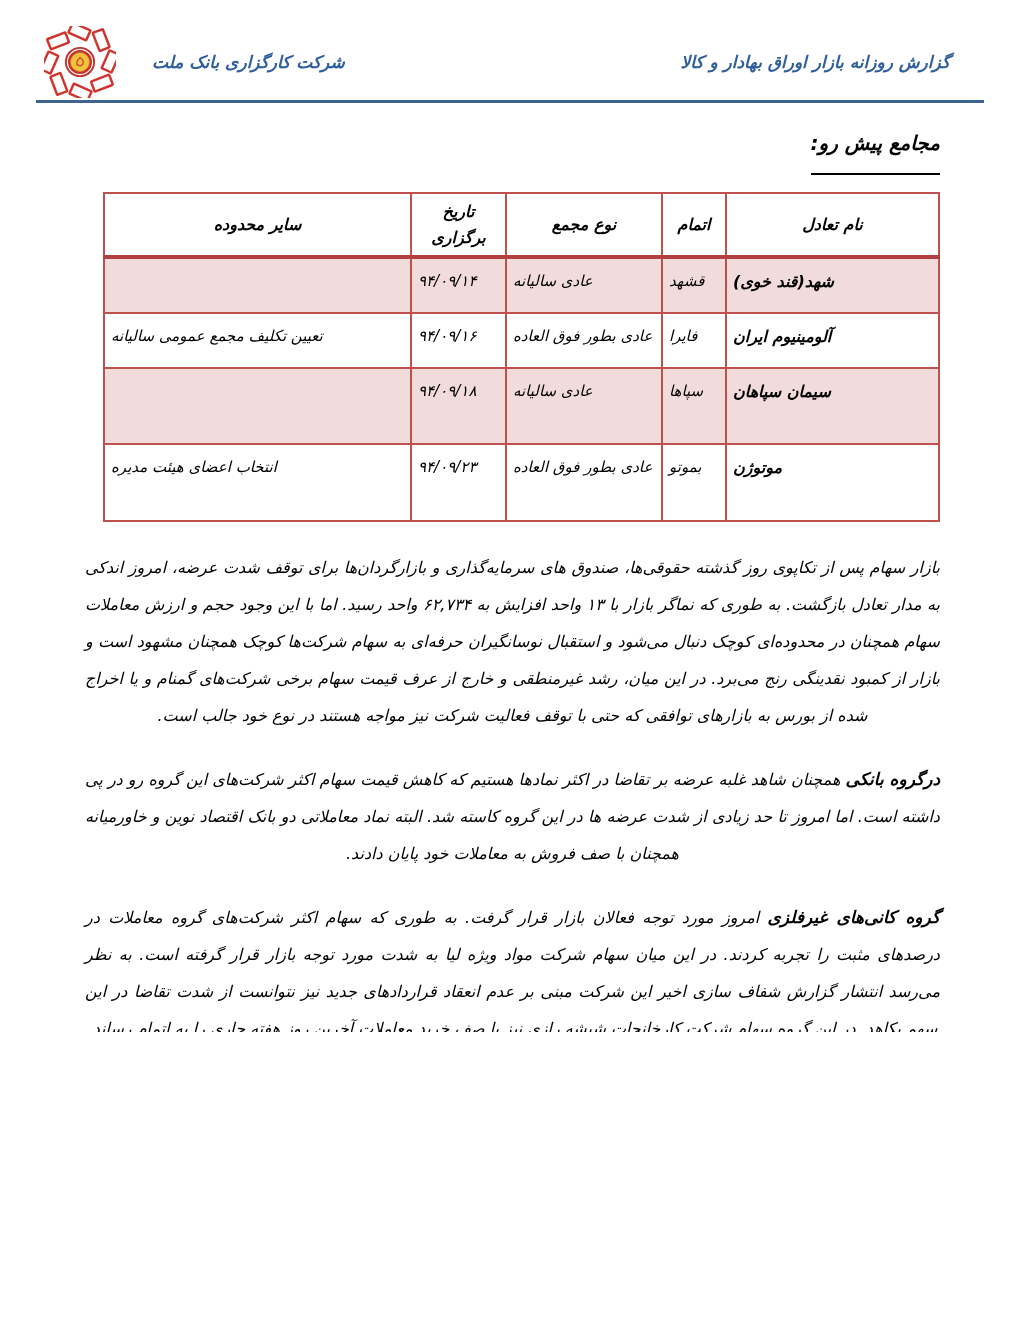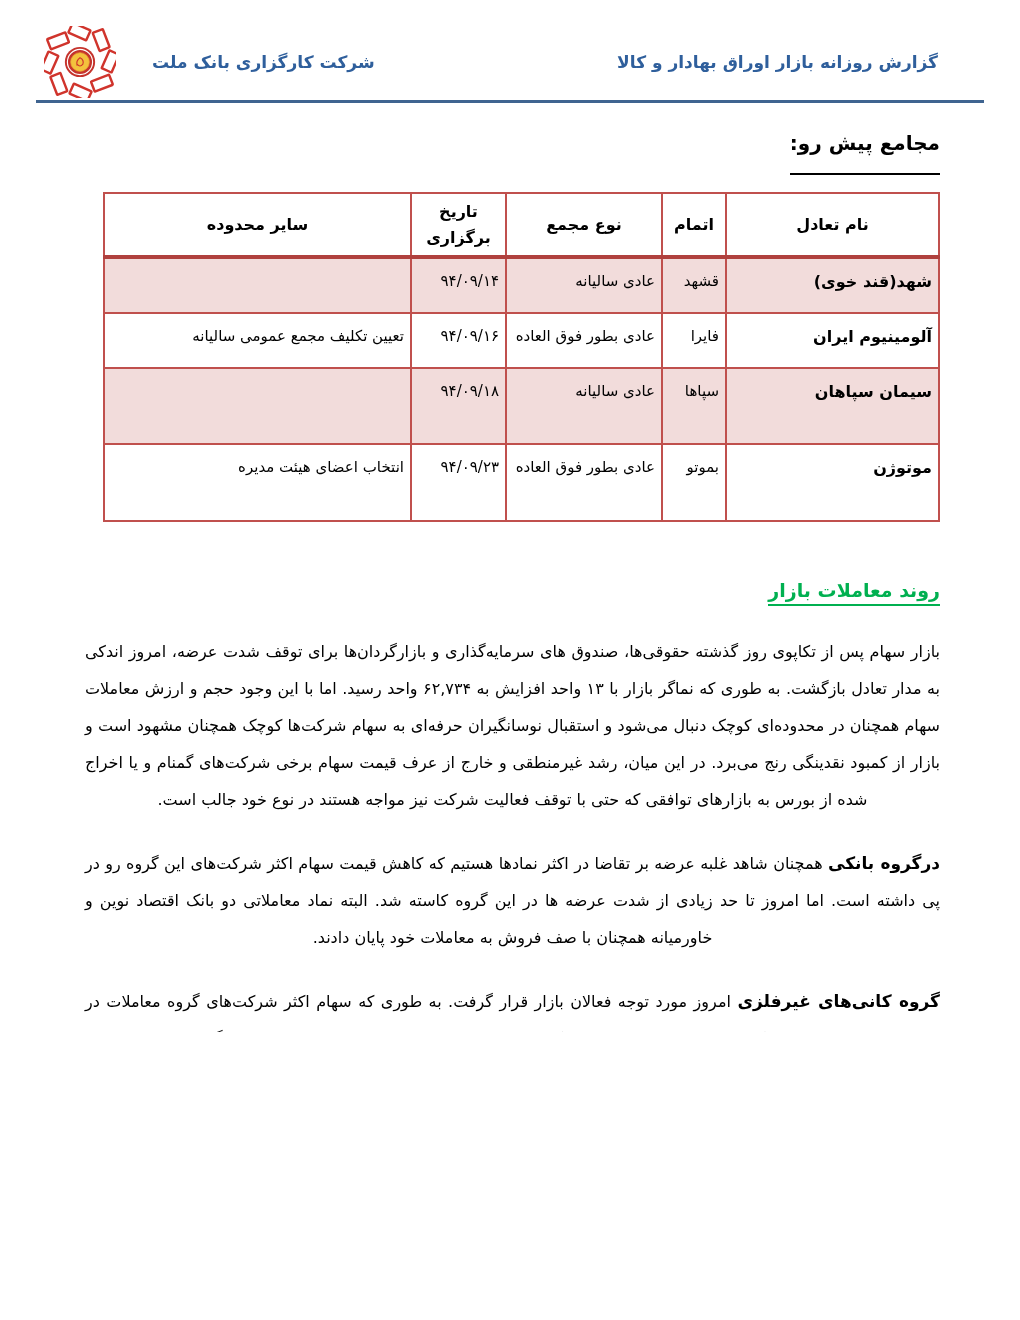--- a/index.html
+++ b/index.html
@@ -4,35 +4,35 @@
 <style>
   * { margin:0; padding:0; box-sizing:border-box; }
   html,body { background:#ffffff; }
   body {
     width:1020px; height:1320px;
     font-family:"DejaVu Sans", sans-serif;
     color:#000;
   }
   .page {
     position:relative; width:1020px; height:1032px;
-    background:#ffffff; overflow:hidden;
+    background:#ffffff; overflow:hidden;font-style:italic;
   }
 
   
   .header-bar {
     position:absolute; top:26px; left:38px; right:38px; height:72px;
     direction:ltr; display:flex; align-items:center;
   }
   .logo-box { width:72px; height:72px; flex:0 0 auto; margin-left:6px; }
   .brand-text {
     color:#2f5f9c; font-weight:bold; font-size:17px;
     margin-left:36px; white-space:nowrap;
   }
   .report-title {
-    margin-left:auto; margin-right:44px;
+    margin-left:auto; margin-right:32px;
     color:#2f5f9c; font-weight:bold; font-size:17px; white-space:nowrap;
     direction:rtl;
   }
   .header-rule {
     position:absolute; top:100px; left:36px; right:36px; height:3px;
     background:#3f6490;
   }
 
   
   .content {
@@ -52,21 +52,21 @@
   table.assemblies th, table.assemblies td {
     border:2px solid #c0504d;
   }
   table.assemblies thead th {
     height:64px; vertical-align:middle; text-align:center;
     font-size:16px; font-weight:bold; background:#ffffff;
     border-bottom:4px solid #b0413e; line-height:1.6;
     padding:2px 4px;
   }
   table.assemblies td {
-    vertical-align:top; text-align:right; padding:12px 6px 4px 6px;
+    vertical-align:top; text-align:left; padding:12px 6px 4px 6px;
     font-size:15px; line-height:1.4;
   }
   table.assemblies td.company-cell { font-weight:bold; font-size:16px; }
   tr.row-pink td { background:#f2dcdb; }
   tr.r0 { height:56px; } tr.r1 { height:55px; }
   tr.r2 { height:76px; } tr.r3 { height:77px; }
 
   .section-title {
     display:inline-block; margin-top:57px; padding-bottom:3px;
     color:#00b050; font-size:19px; font-weight:bold;
@@ -167,23 +167,20 @@
         <tr class="r3">
           <td class="company-cell">موتوژن</td>
           <td>بموتو</td>
           <td>عادی بطور فوق العاده</td>
           <td>۹۴/۰۹/۲۳</td>
           <td>انتخاب اعضای هیئت مدیره</td>
         </tr>
       </tbody>
     </table>
 
-    <div>
-      <span class="section-title">روند معاملات بازار</span>
-    </div>
 
     <p class="para"><span>بازار سهام پس از تکاپوی روز گذشته حقوقی‌ها، صندوق های سرمایه‌گذاری و بازارگردان‌ها برای توقف شدت عرضه، امروز اندکی به مدار تعادل بازگشت. به طوری که نماگر بازار با ۱۳ واحد افزایش به ۶۲,۷۳۴ واحد رسید. اما با این وجود حجم و ارزش معاملات سهام همچنان در محدوده‌ای کوچک دنبال می‌شود و استقبال نوسانگیران حرفه‌ای به سهام شرکت‌ها کوچک همچنان مشهود است و بازار از کمبود نقدینگی رنج می‌برد. در این میان، رشد غیرمنطقی و خارج از عرف قیمت سهام برخی شرکت‌های گمنام و یا اخراج شده از بورس به بازارهای توافقی که حتی با توقف فعالیت شرکت نیز مواجه هستند در نوع خود جالب است.</span></p>
 
     <p class="para"><span class="lead">درگروه بانکی</span><span> همچنان شاهد غلبه عرضه بر تقاضا در اکثر نمادها هستیم که کاهش قیمت سهام اکثر شرکت‌های این گروه رو در پی داشته است. اما امروز تا حد زیادی از شدت عرضه ها در این گروه کاسته شد. البته نماد معاملاتی دو بانک اقتصاد نوین و خاورمیانه همچنان با صف فروش به معاملات خود پایان دادند.</span></p>
 
     <p class="para"><span class="lead">گروه کانی‌های غیرفلزی</span><span> امروز مورد توجه فعالان بازار قرار گرفت. به طوری که سهام اکثر شرکت‌های گروه معاملات در درصدهای مثبت را تجربه کردند. در این میان سهام شرکت مواد ویژه لیا به شدت مورد توجه بازار قرار گرفته است. به نظر می‌رسد انتشار گزارش شفاف سازی اخیر این شرکت مبنی بر عدم انعقاد قراردادهای جدید نیز نتوانست از شدت تقاضا در این سهم بکاهد. در این گروه سهام شرکت کارخانجات شیشه رازی نیز با صف خرید معاملات آخرین روز هفته جاری را به اتمام رساند.</span></p>
 
   </div>
 
   <div class="footer-rule"></div>

